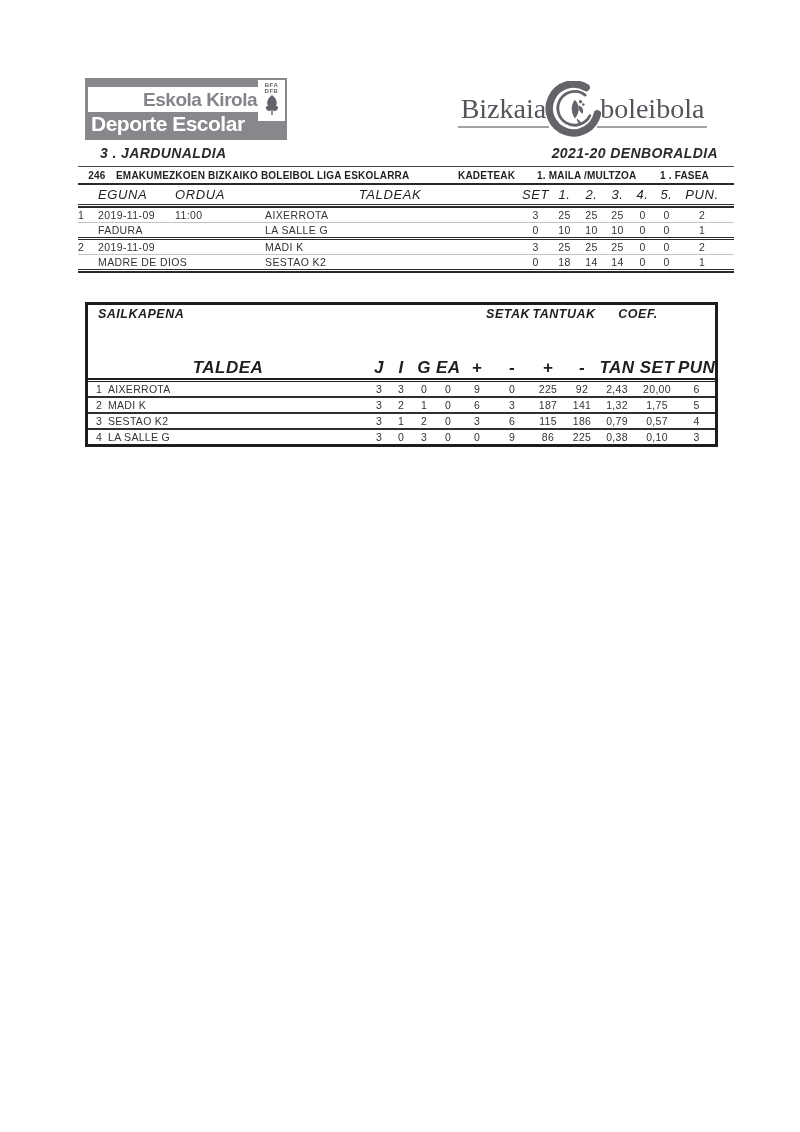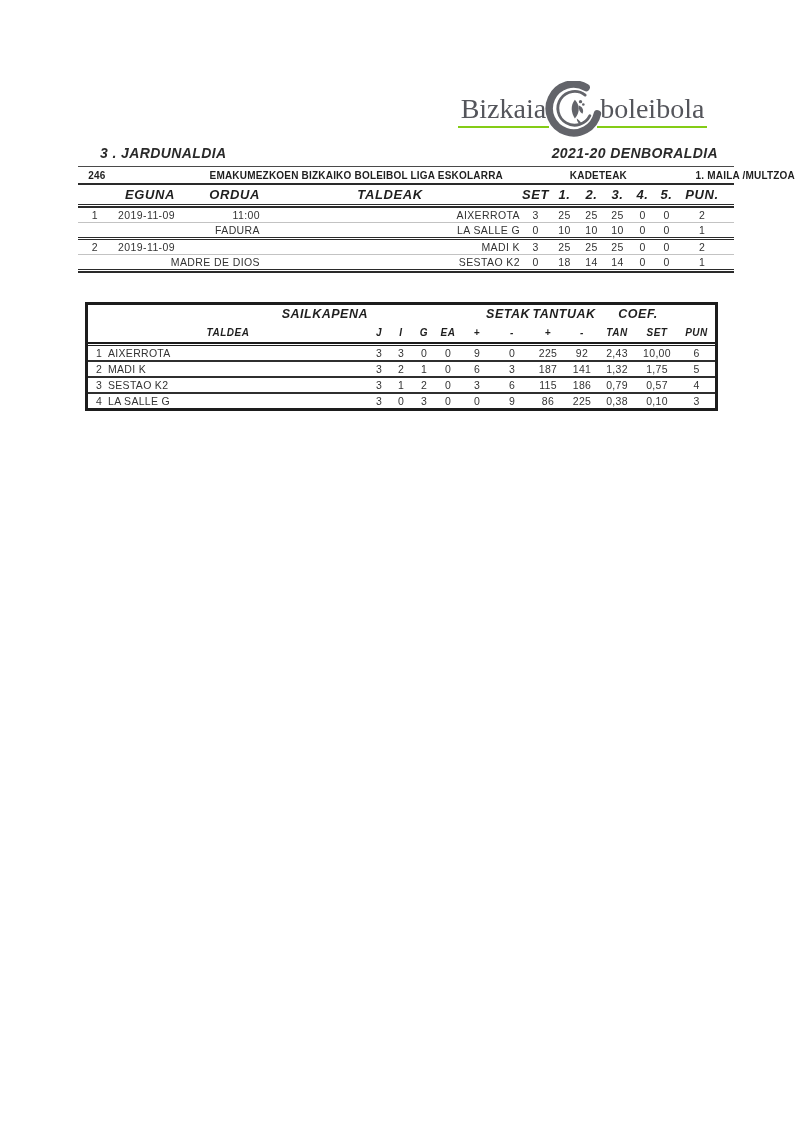--- a/index.html
+++ b/index.html
@@ -14,65 +14,79 @@
   .ek-bottom { position:absolute; left:6px; top:34px; color:#ffffff; font-weight:bold; font-size:21px;
                letter-spacing:-0.5px; white-space:nowrap; }
   .ek-badge { position:absolute; right:2px; top:2px; width:27px; height:41px; background:#ffffff;
               text-align:center; padding-top:2px; box-sizing:border-box; }
   .ek-badge .t { font-size:6px; font-weight:bold; color:#63646a; line-height:6px; letter-spacing:0.5px; }
 
   
   .biz { position:absolute; left:440px; top:79px; width:285px; height:64px;
          display:flex; align-items:center; justify-content:center; }
   .biz-word { font-family:"Liberation Serif", serif; font-size:28px; color:#54555b;
-              border-bottom:2px solid #84cc16; padding:0 3px 2px; line-height:30px; white-space:nowrap; }
+              border-bottom:2px solid #a3a3a3; padding:0 3px 2px; line-height:30px; white-space:nowrap; }
   .biz-emblem { margin:0 -6px; position:relative; z-index:2; }
 
   
   .round { position:absolute; left:100px; top:145px; width:618px; display:flex; justify-content:space-between;
            font-weight:bold; font-style:italic; font-size:14px; color:#2a2a2a; letter-spacing:0.4px; }
 
   
   .rt { position:absolute; left:78px; top:166px; width:656px; border-top:1px solid #4a4a4a; box-sizing:border-box; }
   .rt-info { display:grid; grid-template-columns:38px 342px 79px 123px 74px; height:16px; align-items:center;
-             font-weight:bold; font-size:10px; border-bottom:2px solid #2a2a2a; letter-spacing:0.2px;gap:45px; }
+             font-weight:bold; font-size:10px; border-bottom:2px solid #2a2a2a; letter-spacing:0.2px; }
   .rt-info .cc { text-align:center; }
   .rt-grid { display:grid; grid-template-columns:20px 77px 85px 260px 31px 27px 27px 25px 25px 23px 48px;
              align-items:center; }
-  .rt-head { height:19px; font-weight:bold; font-style:italic; font-size:13px; letter-spacing:0.6px; }
+  .rt-head { height:19px; font-weight:normal; font-style:italic; font-size:13px; letter-spacing:0.6px; }
   .rt-row  { height:14px; font-size:10.5px; color:#333333; letter-spacing:0.4px; }
   .rt-row.away { border-top:1px solid #c3c3c3; }
   .c { text-align:center; }
-  .l { text-align:right; }
+  .l { text-align:left; }
   .team-pad { padding-left:5px; }
   .hr-dbl { height:4px; border-top:1px solid #2a2a2a; border-bottom:2px solid #2a2a2a; box-sizing:border-box; }
   .hr-mid { height:3px; border-top:1px solid #2a2a2a; border-bottom:1px solid #2a2a2a; box-sizing:border-box; }
 
   
   .st { position:absolute; left:85px; top:302px; width:633px; border:3px solid #1d1d1d; box-sizing:border-box; background:#fff; }
   .st-grid { display:grid; grid-template-columns:280px 22px 22px 24px 24px 34px 36px 36px 32px 38px 42px 37px;
              align-items:center; }
   .st-h1 { height:17px; font-weight:bold; font-style:italic; font-size:12.5px; letter-spacing:0.5px; }
-  .st-h1 .title { padding-left:19px;text-align:right; }
-  .st-h2 { height:20px; font-weight:bold; font-style:italic; font-size:10px; letter-spacing:0.5px; }
+  .st-h1 .title { padding-left:10px; }
+  .st-h2 { height:20px; font-weight:bold; font-style:italic; font-size:17px; letter-spacing:0.5px;margin-top:36px; }
   .span-setak  { grid-column:6 / 8;  text-align:right; }
   .span-tant   { grid-column:8 / 10; text-align:center; }
   .span-coef   { grid-column:10 / 12; text-align:center; }
   .st-hr { height:4px; border-top:2px solid #1d1d1d; border-bottom:1px solid #1d1d1d; box-sizing:border-box; }
   .st-row { height:14px; font-size:10.5px; color:#333333; letter-spacing:0.3px; }
   .st-row + .st-row { border-top:2px solid #2f2f2f; }
   .team-cell { display:flex; align-items:center; padding-left:4px; }
   .team-cell .rank { width:14px; text-align:center; }
   .team-cell .tname { margin-left:2px; }
 </style>
 </head>
 <body>
 
 <div class="page">
 
+  <div class="ek">
+    <div class="ek-strip">
+      <span>Eskola Kirola</span>
+    </div>
+    <div class="ek-bottom">Deporte Escolar</div>
+    <div class="ek-badge">
+      <div class="t">BFA</div>
+      <div class="t">DFB</div>
+      <svg width="18" height="22" viewBox="0 0 18 22">
+        <path d="M9 1 C13 4 15 8 13 12 C15 12 16 14 14 16 C12 18 10 17 9 15 C8 17 6 18 4 16 C2 14 3 12 5 12 C3 8 5 4 9 1 Z" fill="#63646a"></path>
+        <path d="M9 8 L9 21" stroke="#63646a" stroke-width="1.4"></path>
+      </svg>
+    </div>
+  </div>
 
   <div class="biz">
     <span class="biz-word">Bizkaia</span>
     <svg class="biz-emblem" width="60" height="60" viewBox="0 0 64 64">
       <path d="M46 7 A26 26 0 1 0 58 35" fill="none" stroke="#63646a" stroke-width="8" stroke-linecap="round"></path>
       <path d="M45 15 A18 18 0 1 0 50 37" fill="none" stroke="#63646a" stroke-width="3" stroke-linecap="round"></path>
       <path d="M34 20 C39 25 40 33 34 40 C30 34 29 26 34 20 Z" fill="#63646a"></path>
       <path d="M38 26 C42 27 44 31 42 35 C39 33 38 30 38 26 Z" fill="#63646a"></path>
       <circle cx="40" cy="22" r="1.8" fill="#63646a"></circle>
       <circle cx="43" cy="25" r="1.4" fill="#63646a"></circle>
@@ -200,21 +214,21 @@
       </span>
       <span class="c">3</span>
       <span class="c">3</span>
       <span class="c">0</span>
       <span class="c">0</span>
       <span class="c">9</span>
       <span class="c">0</span>
       <span class="c">225</span>
       <span class="c">92</span>
       <span class="c">2,43</span>
-      <span class="c">10,00</span>
+      <span class="c">20,00</span>
       <span class="c">6</span>
     </div>
 
     <div class="st-grid st-row">
       <span class="team-cell">
         <span class="rank">2</span>
         <span class="tname">MADI K</span>
       </span>
       <span class="c">3</span>
       <span class="c">2</span>

